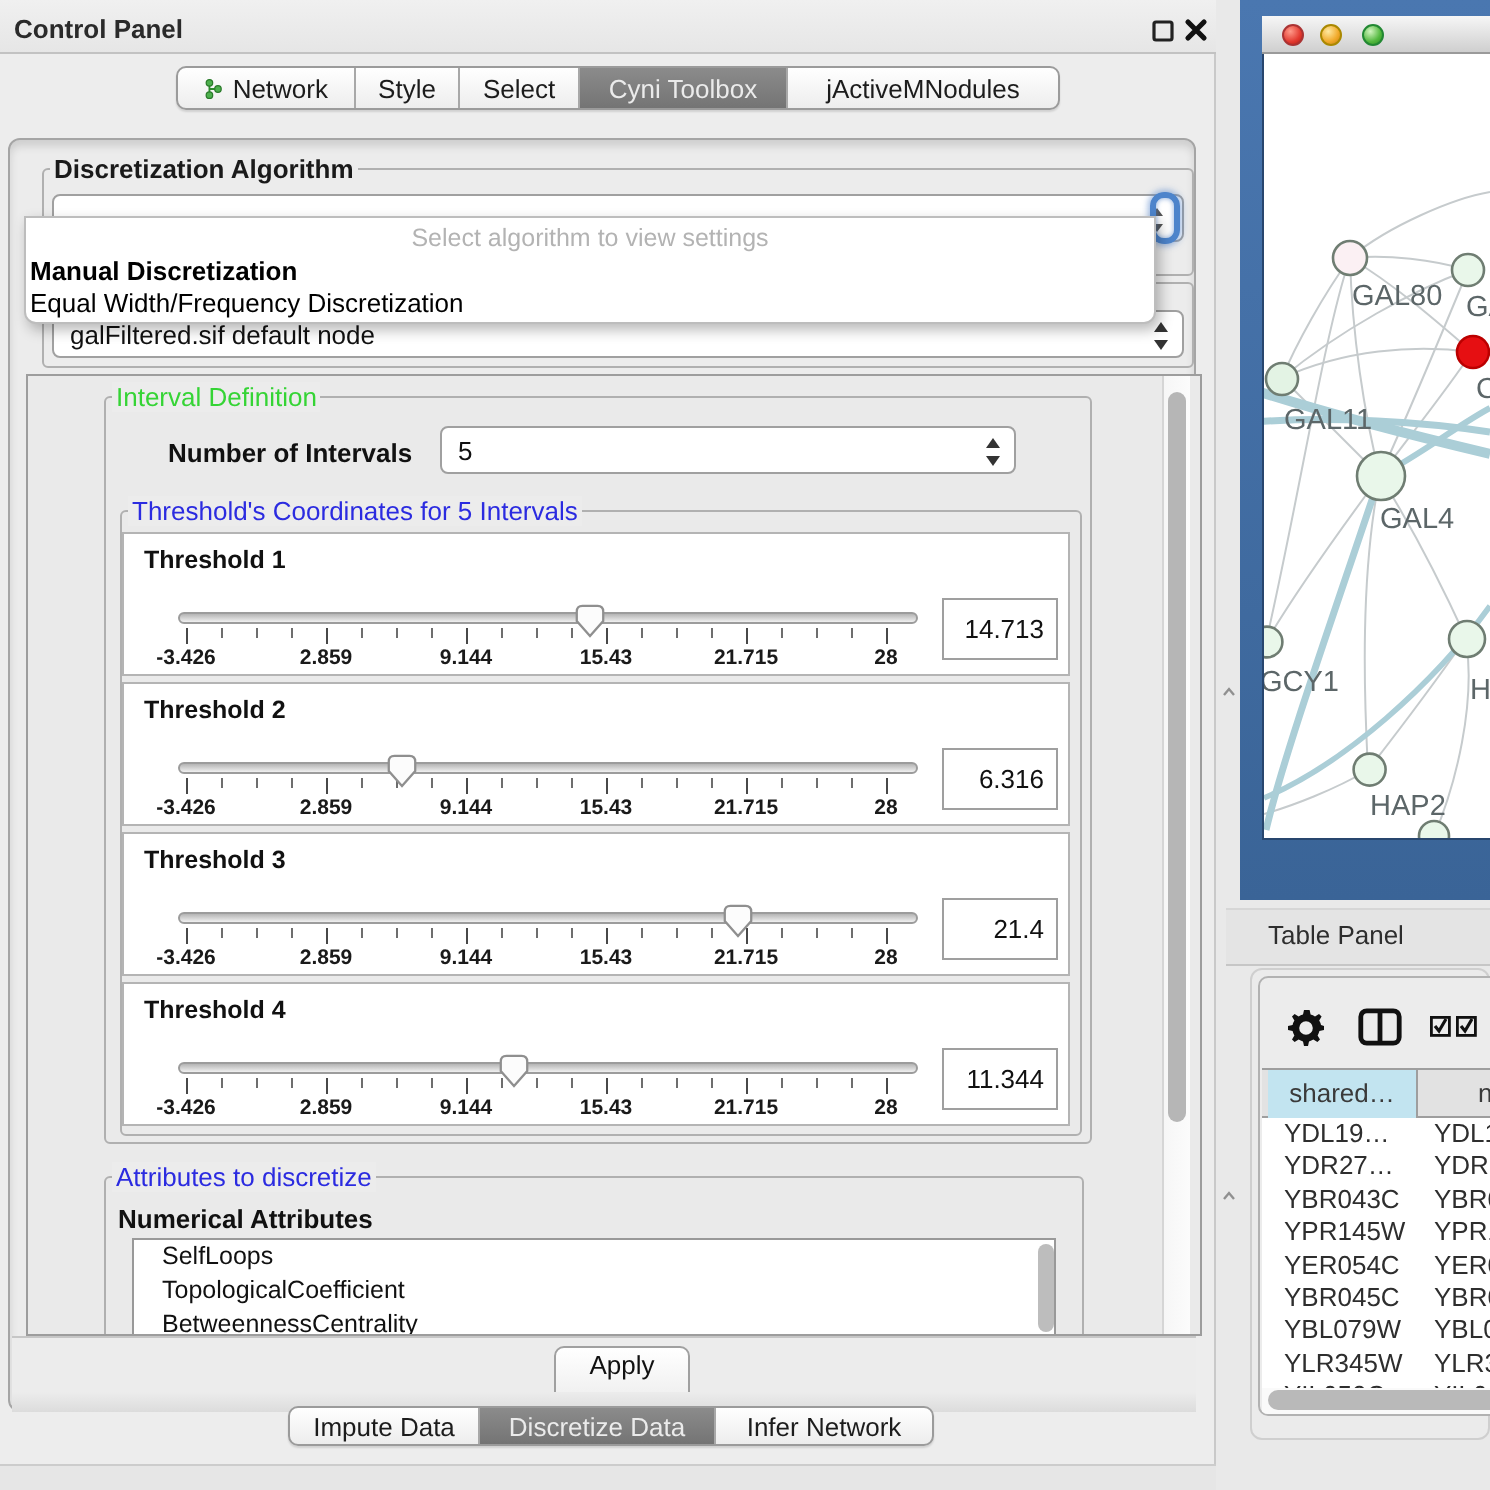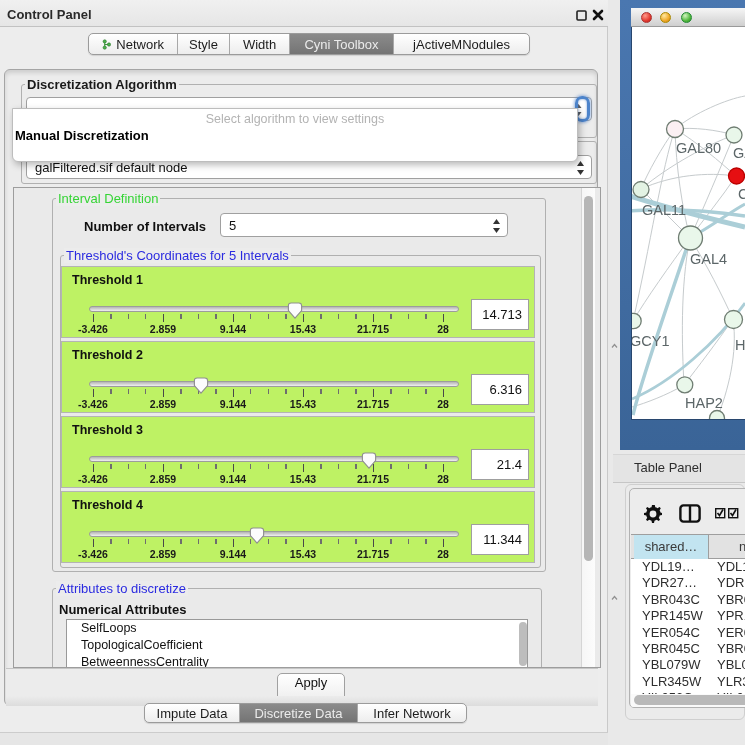--- a/index.html
+++ b/index.html
@@ -29,21 +29,21 @@
 .combo .cv { position:absolute; left:8px; top:4px; }
 .combo .ar { position:absolute; right:6px; top:3px; width:9px; height:18px; }
 
 
 #popup { position:absolute; left:12px; top:84px; width:566px; height:54px; background:#fff; border:1px solid #bdbdbd; border-radius:0 0 6px 6px; box-shadow:2px 3px 7px rgba(0,0,0,0.28); z-index:30;margin-top:24px; }
 #popup .i1 { position:absolute; top:3px; width:100%; text-align:center; font-size:12.5px; color:#b3b3b3; }
 #popup .i2 { position:absolute; top:19px; left:2px; font-size:13px; font-weight:bold; color:#000; }
 #popup .i3 { position:absolute; top:35px; left:2px; font-size:13px; color:#000; }
 
 
-.trow { position:absolute; left:47px; width:474px; height:72px; border:1px solid #b4b4b4; background:#bef264; }
+.trow { position:absolute; left:47px; width:474px; height:72px; border:1px solid #b4b4b4; background:#ffffff; }
 .trow .tl { position:absolute; left:10px; top:6px; font-size:12.5px; font-weight:bold; color:#111; }
 .track { position:absolute; left:27px; top:39px; width:370px; height:6px; border-radius:3px; background:linear-gradient(#b5b5b5,#f0f0f0); border:1px solid #9c9c9c; }
 .thumb { position:absolute; top:35px; width:16px; height:17px; z-index:3; }
 .ticks { position:absolute; left:31px; top:47px; width:352px; height:8px;
   background-image:
     repeating-linear-gradient(to right, #484848 0 1px, transparent 1px 70px),
     repeating-linear-gradient(to right, #6e6e6e 0 1px, transparent 1px 17.5px);
   background-size: 352px 8px, 352px 5px;
   background-repeat: no-repeat; }
 .tlbl { position:absolute; top:56px; width:60px; text-align:center; font-size:10.5px; font-weight:bold; color:#1a1a1a; }
@@ -85,21 +85,21 @@
   </div>
 
   <div class="seg" style="left:88px; top:33px;">
     <div class="s" style="width:89px;"><svg width="12" height="13" style="margin-right:5px" viewBox="0 0 12 13">
           <path d="M3.5 3 L3.5 10 M3.5 6.5 L8.5 6.5" stroke="#2e8b2e" stroke-width="1.2" fill="none"></path>
           <circle cx="3.5" cy="2.5" r="2.1" fill="#4db04d" stroke="#2a7a2a" stroke-width="0.8"></circle>
           <circle cx="3.5" cy="10.5" r="2.1" fill="#4db04d" stroke="#2a7a2a" stroke-width="0.8"></circle>
           <circle cx="9" cy="6.5" r="2.1" fill="#4db04d" stroke="#2a7a2a" stroke-width="0.8"></circle>
         </svg>Network</div>
     <div class="s" style="width:52px;">Style</div>
-    <div class="s" style="width:60px;">Width</div>
+    <div class="s" style="width:60px;">Select</div>
     <div class="s sel" style="width:104px;">Cyni Toolbox</div>
     <div class="s" style="width:135px;">jActiveMNodules</div>
   </div>
 
   <div id="content">
 
     <div class="group" style="left:16px; top:14px; width:576px; height:54px;">
       <div class="gtitle" style="font-weight:bold; color:#1a1a1a;">Discretization Algorithm</div>
       <div class="combo" style="left:4px; top:12px; width:566px;">
         <svg class="ar" style="right:8px;" viewBox="0 0 9 18">
@@ -228,20 +228,21 @@
     <div class="s" style="width:95px;">Impute Data</div>
     <div class="s sel" style="width:118px;">Discretize Data</div>
     <div class="s" style="width:108px;">Infer Network</div>
   </div>
 </div>
 <div class="abs" style="left:0; top:732px; width:608px; height:13px; background:#e6e6e6; border-top:1px solid #cccccc;"></div>
 
 <div id="popup">
   <div class="i1">Select algorithm to view settings</div>
   <div class="i2">Manual Discretization</div>
+  <div class="i3">Equal Width/Frequency Discretization</div>
 </div>
 
 <div class="abs" style="left:608px; top:0; width:12px; height:745px; background:#e9e9e9;"></div>
 <svg class="abs" style="left:611px; top:342px;" width="7" height="8">
     <path d="M1 5.5 L3.5 2.5 L6 5.5" stroke="#909090" stroke-width="1.2" fill="none"></path>
   </svg>
 <svg class="abs" style="left:611px; top:594px;" width="7" height="8">
     <path d="M1 5.5 L3.5 2.5 L6 5.5" stroke="#909090" stroke-width="1.2" fill="none"></path>
   </svg>
 

